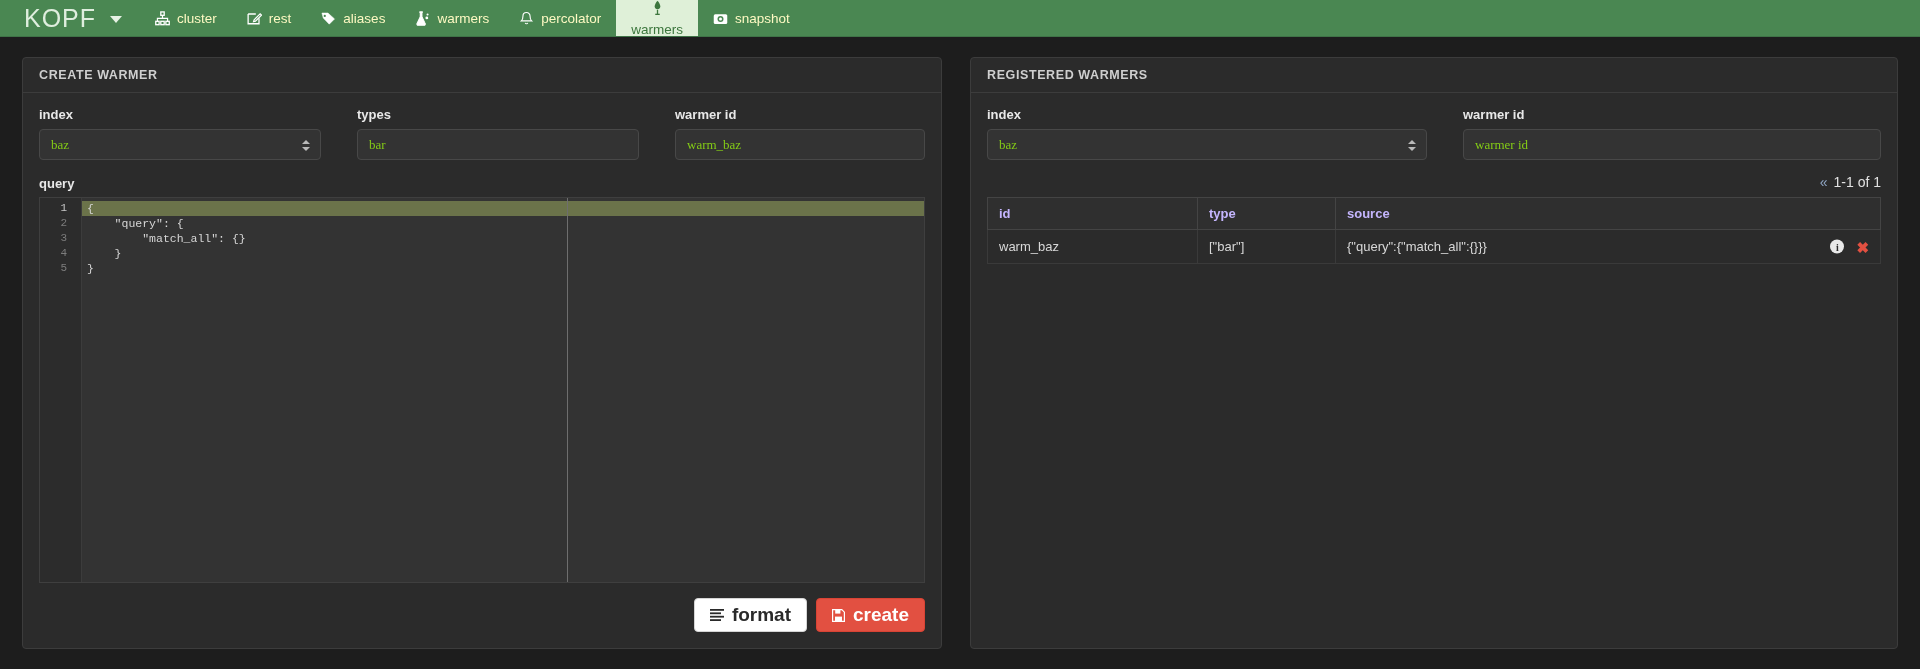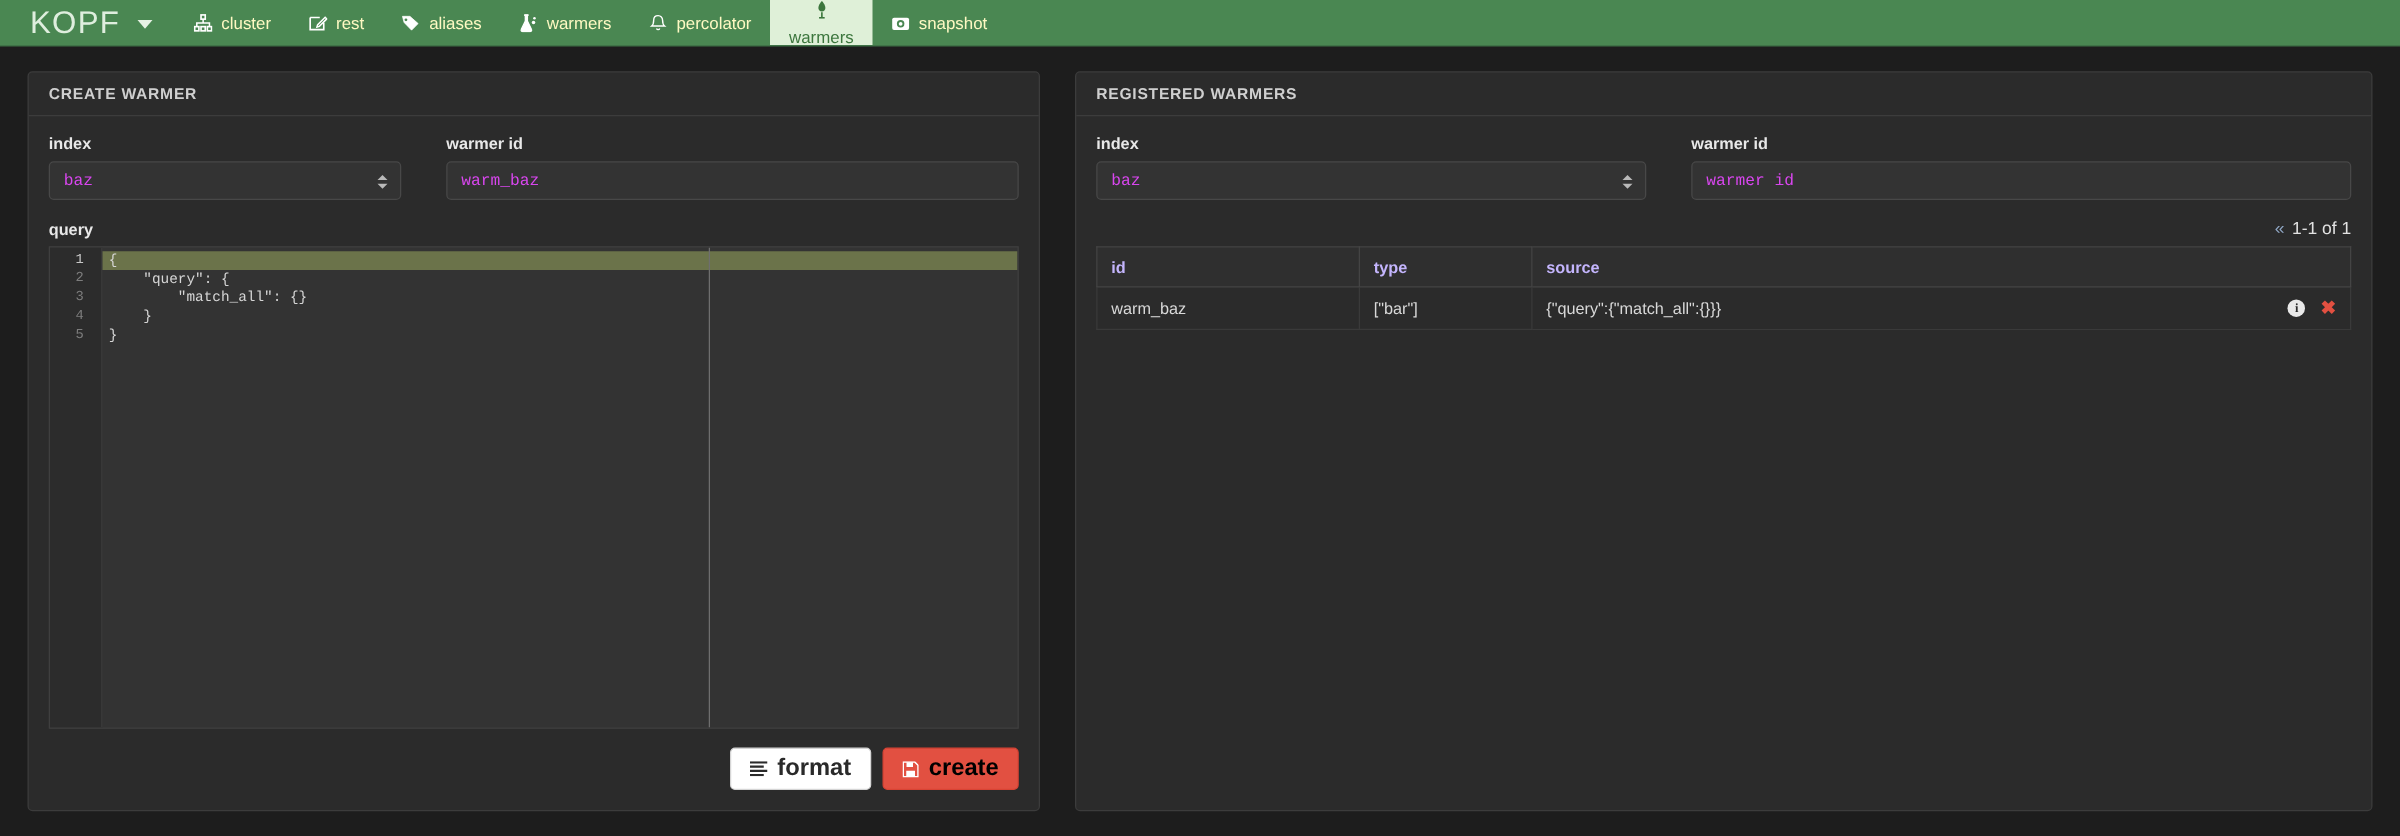--- a/index.html
+++ b/index.html
@@ -54,21 +54,21 @@
     gap: 28px;
     padding: 20px 22px;
     height: calc(669px - 37px);
   }
   .panel {
     background: #2b2b2b;
     border: 1px solid #3c3c3c;
     border-radius: 4px;
     display: flex; flex-direction: column;
   }
-  .panel.left  { width: 810px; }
+  .panel.left  { width: 920px; }
   .panel.right { flex: 1; }
   .panel-head {
     height: 35px;
     display: flex; align-items: center;
     padding: 0 16px;
     color: #cfcfcf;
     font-size: 12.5px;
     font-weight: bold;
     letter-spacing: 0.6px;
     border-bottom: 1px solid #3c3c3c;
@@ -87,26 +87,26 @@
     color: #e8e8e8;
     font-size: 13px;
     font-weight: bold;
     margin-bottom: 7px;
   }
   .fctrl {
     height: 31px;
     background: #333333;
     border: 1px solid #484848;
     border-radius: 4px;
-    color: #d946ef;
+    color: #84cc16;
     font-size: 13px;
     padding: 12px 11px;
     display: flex; align-items: center;
     position: relative;
-    font-family: Liberation Mono, monospace;
+    font-family: Liberation Serif, serif;
   }
   .fctrl.select::after {
     content: "";
     position: absolute; right: 10px; top: 50%;
     width: 0; height: 0; margin-top: -5px;
     border-left: 4px solid transparent;
     border-right: 4px solid transparent;
     border-bottom: 4px solid #b9b9b9;
   }
   .fctrl.select::before {
@@ -166,21 +166,21 @@
   .btn {
     height: 34px; border-radius: 4px;
     display: flex; align-items: center; gap: 8px;
     padding: 0 15px;
     font-size: 19px; font-weight: bold;
     cursor: pointer; border: 1px solid transparent;
     font-family: "Liberation Sans", sans-serif;
   }
   .btn .bico { display: flex; }
   .btn-format { background: #ffffff; color: #2a2a2a; border-color: #d5d5d5; }
-  .btn-create { background: #e25041; color: #000000; border-color: #d94334; }
+  .btn-create { background: #e25041; color: #ffffff; border-color: #d94334; }
 
   
   .pager {
     display: flex; justify-content: flex-end; align-items: center;
     gap: 6px; margin-top: 14px; margin-bottom: 7px;
   }
   .pg-prev { color: #8fa6c4; font-size: 14px; cursor: pointer; }
   .pg-label { color: #e2e2e2; font-size: 14px; }
 
   
@@ -310,20 +310,24 @@
 <div class="content">
 
   <div class="panel left">
     <div class="panel-head">CREATE WARMER</div>
     <div class="panel-body">
 
       <div class="form-row">
         <div class="field f-index">
           <div class="flabel">index</div>
           <div class="fctrl select">baz</div>
+        </div>
+        <div class="field f-types">
+          <div class="flabel">types</div>
+          <div class="fctrl">bar</div>
         </div>
         <div class="field f-warmer">
           <div class="flabel">warmer id</div>
           <div class="fctrl">warm_baz</div>
         </div>
       </div>
 
       <div class="editor-label">query</div>
 
       <div class="editor">

